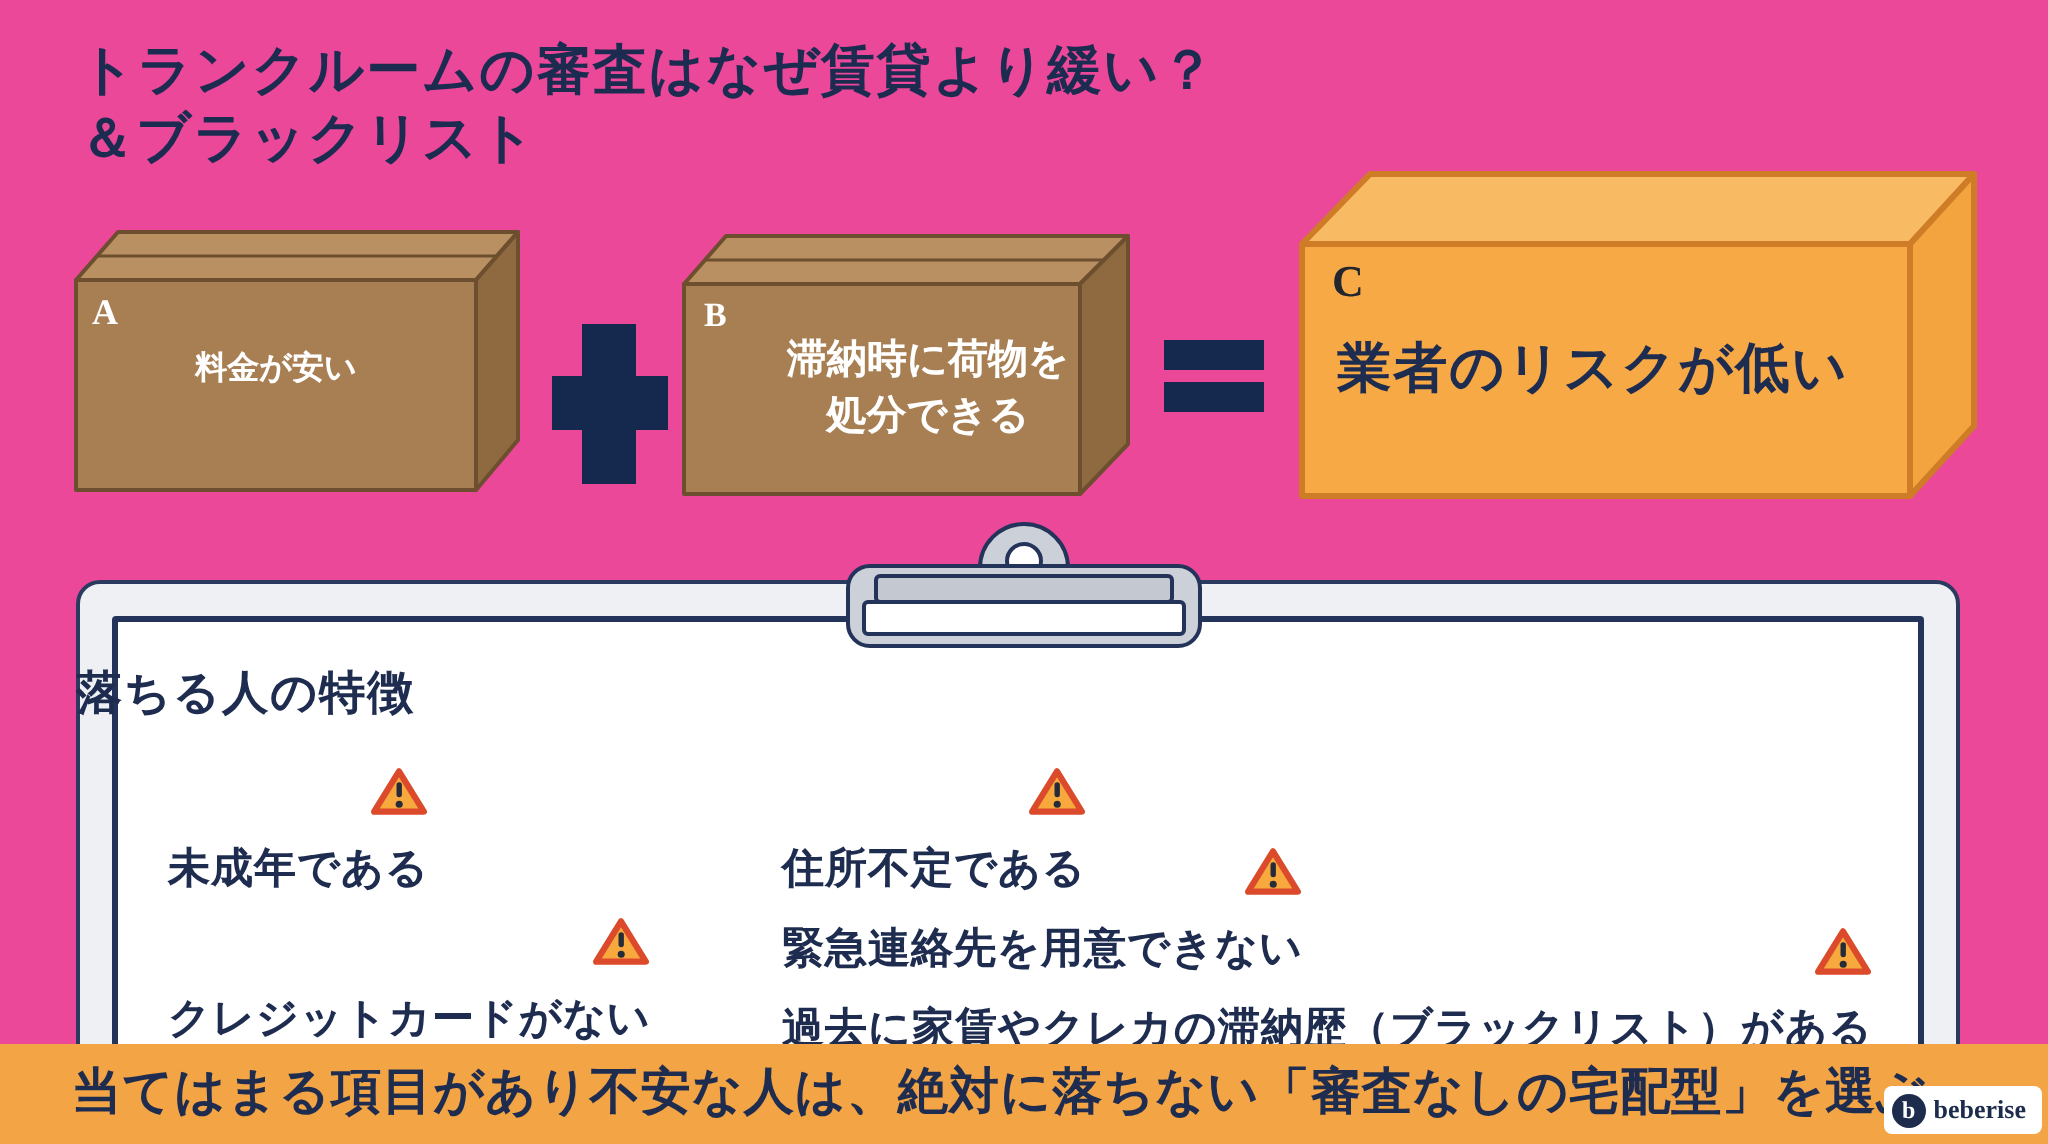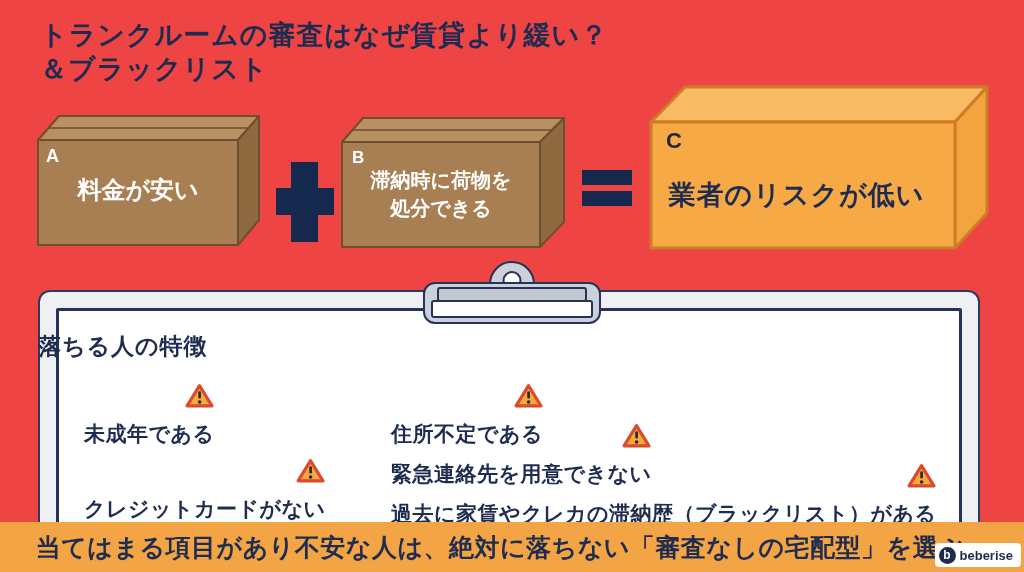--- a/index.html
+++ b/index.html
@@ -1,18 +1,18 @@
 <!DOCTYPE html>
 <html><head>
 <meta charset="utf-8">
 <style>
   html,body{margin:0;padding:0;background:#e8e8e8;}
   .slide{
-    position:relative;width:1024px;height:572px;background:#ef4444;
-    overflow:hidden;font-family:Liberation Sans, sans-serif;
+    position:relative;width:1024px;height:572px;background:#ec4899;
+    overflow:hidden;font-family:Liberation Serif, serif;
   }
   
   .title{position:absolute;left:40px;top:18px;color:#1c2b50;font-weight:800;
          font-size:27px;line-height:34px;letter-spacing:1px;}
   
   .boxsvg{position:absolute;}
   .box-tag{position:absolute;color:#fff;font-weight:800;font-size:18px;}
   .box-text{position:absolute;color:#fff;font-weight:800;text-align:center;}
   .plus{position:absolute;left:276px;top:162px;width:58px;height:80px;}
   .plus .v{position:absolute;left:15px;top:0;width:27px;height:80px;background:#15284d;}
@@ -62,51 +62,51 @@
     <div>＆ブラックリスト</div>
   </div>
 
   <svg class="boxsvg" style="left:33px;top:108px;" width="230" height="140" viewBox="0 0 230 140">
     <polygon points="5,32 26,8 226,8 205,32" fill="#b89062" stroke="#6d4e2e" stroke-width="2" stroke-linejoin="round"></polygon>
     <line x1="16" y1="20" x2="216" y2="20" stroke="#6d4e2e" stroke-width="1.5"></line>
     <polygon points="205,32 226,8 226,112 205,137" fill="#8f6a40" stroke="#6d4e2e" stroke-width="2" stroke-linejoin="round"></polygon>
     <polygon points="5,32 205,32 205,137 5,137" fill="#a87f52" stroke="#6d4e2e" stroke-width="2" stroke-linejoin="round"></polygon>
   </svg>
   <div class="box-tag" style="left:46px;top:146px;">A</div>
-  <div class="box-text" style="left:38px;top:174px;width:200px;font-size:24px;">料金が安い</div>
+  <div class="box-text" style="left:38px;top:174px;width:200px;font-size:16px;">料金が安い</div>
 
   <div class="plus">
     <div class="v"></div>
       <div class="h"></div>
   </div>
 
   <svg class="boxsvg" style="left:338px;top:108px;" width="230" height="142" viewBox="0 0 230 142">
     <polygon points="4,34 25,10 226,10 202,34" fill="#b89062" stroke="#6d4e2e" stroke-width="2" stroke-linejoin="round"></polygon>
     <line x1="15" y1="22" x2="214" y2="22" stroke="#6d4e2e" stroke-width="1.5"></line>
     <polygon points="202,34 226,10 226,114 202,139" fill="#8f6a40" stroke="#6d4e2e" stroke-width="2" stroke-linejoin="round"></polygon>
     <polygon points="4,34 202,34 202,139 4,139" fill="#a87f52" stroke="#6d4e2e" stroke-width="2" stroke-linejoin="round"></polygon>
   </svg>
   <div class="box-tag" style="left:352px;top:148px;font-size:17px;">B</div>
-  <div class="box-text" style="left:342px;top:166px;width:198px;font-size:20px;line-height:28px;">
+  <div class="box-text" style="left:342px;top:166px;width:198px;font-size:20px;line-height:28px;padding-left:23px;">
     <div>滞納時に荷物を</div>
     <div>処分できる</div>
   </div>
 
   <div class="equals">
     <div class="bar b1"></div>
       <div class="bar b2"></div>
   </div>
 
   <svg class="boxsvg" style="left:645px;top:80px;" width="348" height="172" viewBox="0 0 348 172">
     <polygon points="6,42 40,7 342,7 310,42" fill="#f8ba62" stroke="#cf7c26" stroke-width="3" stroke-linejoin="round"></polygon>
     <polygon points="310,42 342,7 342,133 310,168" fill="#f3a43e" stroke="#cf7c26" stroke-width="3" stroke-linejoin="round"></polygon>
     <polygon points="6,42 310,42 310,168 6,168" fill="#f6a945" stroke="#cf7c26" stroke-width="3" stroke-linejoin="round"></polygon>
   </svg>
   <div class="box-tag" style="left:666px;top:128px;color:#23262e;font-size:22px;">C</div>
-  <div class="box-text" style="left:650px;top:177px;width:293px;font-size:27px;color:#1e2c50;letter-spacing:1px;">業者のリスクが低い</div>
+  <div class="box-text" style="left:650px;top:166px;width:293px;font-size:27px;color:#1e2c50;letter-spacing:1px;">業者のリスクが低い</div>
 
   <div class="board-outer"></div>
   <div class="board-inner"></div>
   <div class="clip-tab">
     <div class="clip-hole"></div>
   </div>
   <div class="clip-clamp">
     <div class="clamp-topbar"></div>
     <div class="clamp-white"></div>
   </div>

